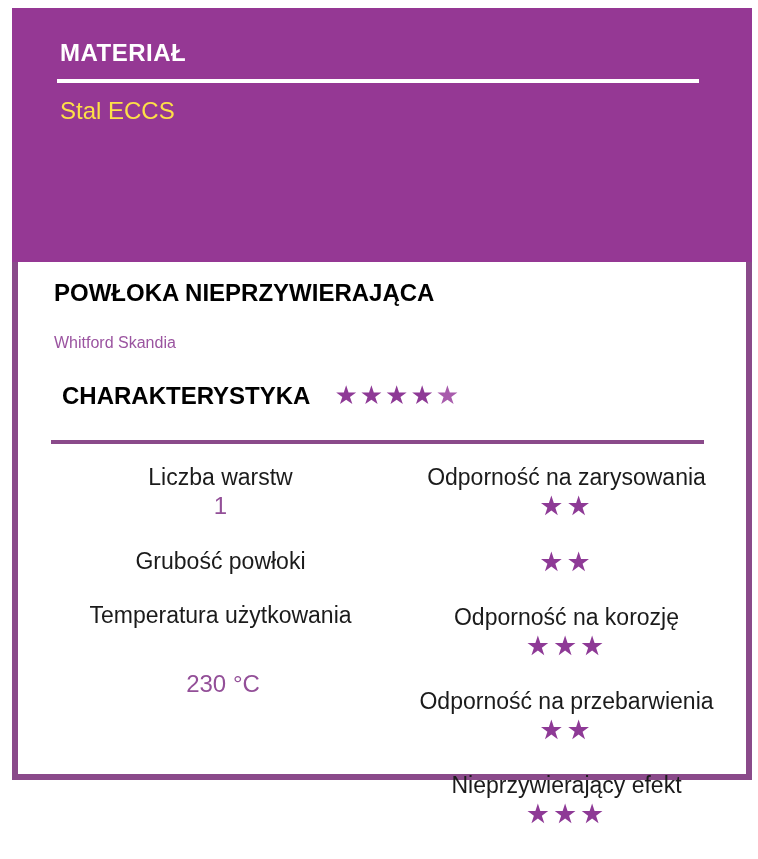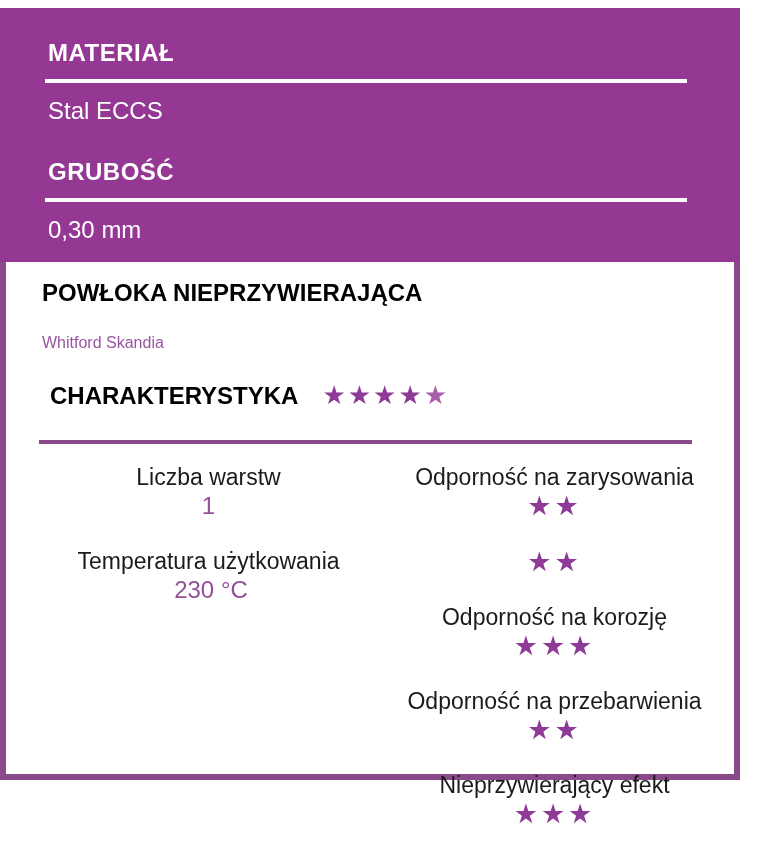--- a/index.html
+++ b/index.html
@@ -14,21 +14,21 @@
   }
   * { box-sizing: border-box; }
   html, body {
     margin: 0; padding: 0;
     width: 758px; height: 859px;
     background: #ffffff;
     font-family: "Liberation Sans", "DejaVu Sans", sans-serif;
   }
   .card {
     position: absolute;
-    left: 0; top: 8px;
+    left: 12px; top: 8px;
     width: 740px; height: 844px;
   }
   
   .hdr {
     background: var(--header-bg);
     height: 254px;
     padding: 30px 50px 0 48px;
   }
   .hdr-label {
     margin: 0;
@@ -42,21 +42,21 @@
     height: 4px;
     background: #ffffff;
     width: 650px;
     margin: 12px 0 0 -3px;
     max-width: 100%;
   }
   .hdr-value {
     margin: 13px 0 0;
     font-size: 24px;
     line-height: 29px;
-    color: #ffffff;
+    color: #fde047;
   }
   .hdr-block + .hdr-block { margin-top: 32px; }
 
   
   .coating {
     background: #ffffff;
     height: 518px;
     border: 6px solid var(--border-color);
     border-top: none;
     padding: 16px 0 0 36px;
@@ -111,43 +111,38 @@
     font-size: 23px;
     line-height: 28px;
     color: var(--label-color);
   }
   .prop-value {
     margin: 0;
     font-size: 24px;
     line-height: 30px;
     color: var(--value-color);
   }
-  .prop-value.indent { padding-left: 5px; }
+  .prop-value.indent { padding-left: 5px; margin-top: 40px; }
   .prop-stars {
     margin: 0;
     font-size: 27px;
     line-height: 30px;
     letter-spacing: 3px;
   }
 </style>
 </head>
 <body>
 
 <div class="card">
 
   <header class="hdr">
     <div class="hdr-block">
       <h2 class="hdr-label">MATERIAŁ</h2>
       <div class="hdr-rule"></div>
       <p class="hdr-value">Stal ECCS</p>
-    </div>
-    <div class="hdr-block">
-      <h2 class="hdr-label">GRUBOŚĆ</h2>
-      <div class="hdr-rule"></div>
-      <p class="hdr-value">0,30 mm</p>
     </div>
   </header>
 
   <section class="coating">
     <h2 class="coating-title">POWŁOKA NIEPRZYWIERAJĄCA</h2>
     <p class="brand">Whitford Skandia</p>
 
     <div class="char-row">
       <h3 class="char-title">CHARAKTERYSTYKA</h3>
       <span class="stars">★★★★</span>
@@ -156,20 +151,21 @@
 
     <div class="rule"></div>
 
     <div class="columns">
       <div class="col-left">
         <div class="prop">
           <p class="prop-label">Liczba warstw</p>
           <p class="prop-value">1</p>
         </div>
         <div class="prop">
+          <p class="prop-label">Grubość powłoki</p>
         </div>
         <div class="prop">
           <p class="prop-label">Temperatura użytkowania</p>
           <p class="prop-value indent">230 °C</p>
         </div>
       </div>
 
       <div class="col-right">
         <div class="prop">
           <p class="prop-label">Odporność na zarysowania</p>

